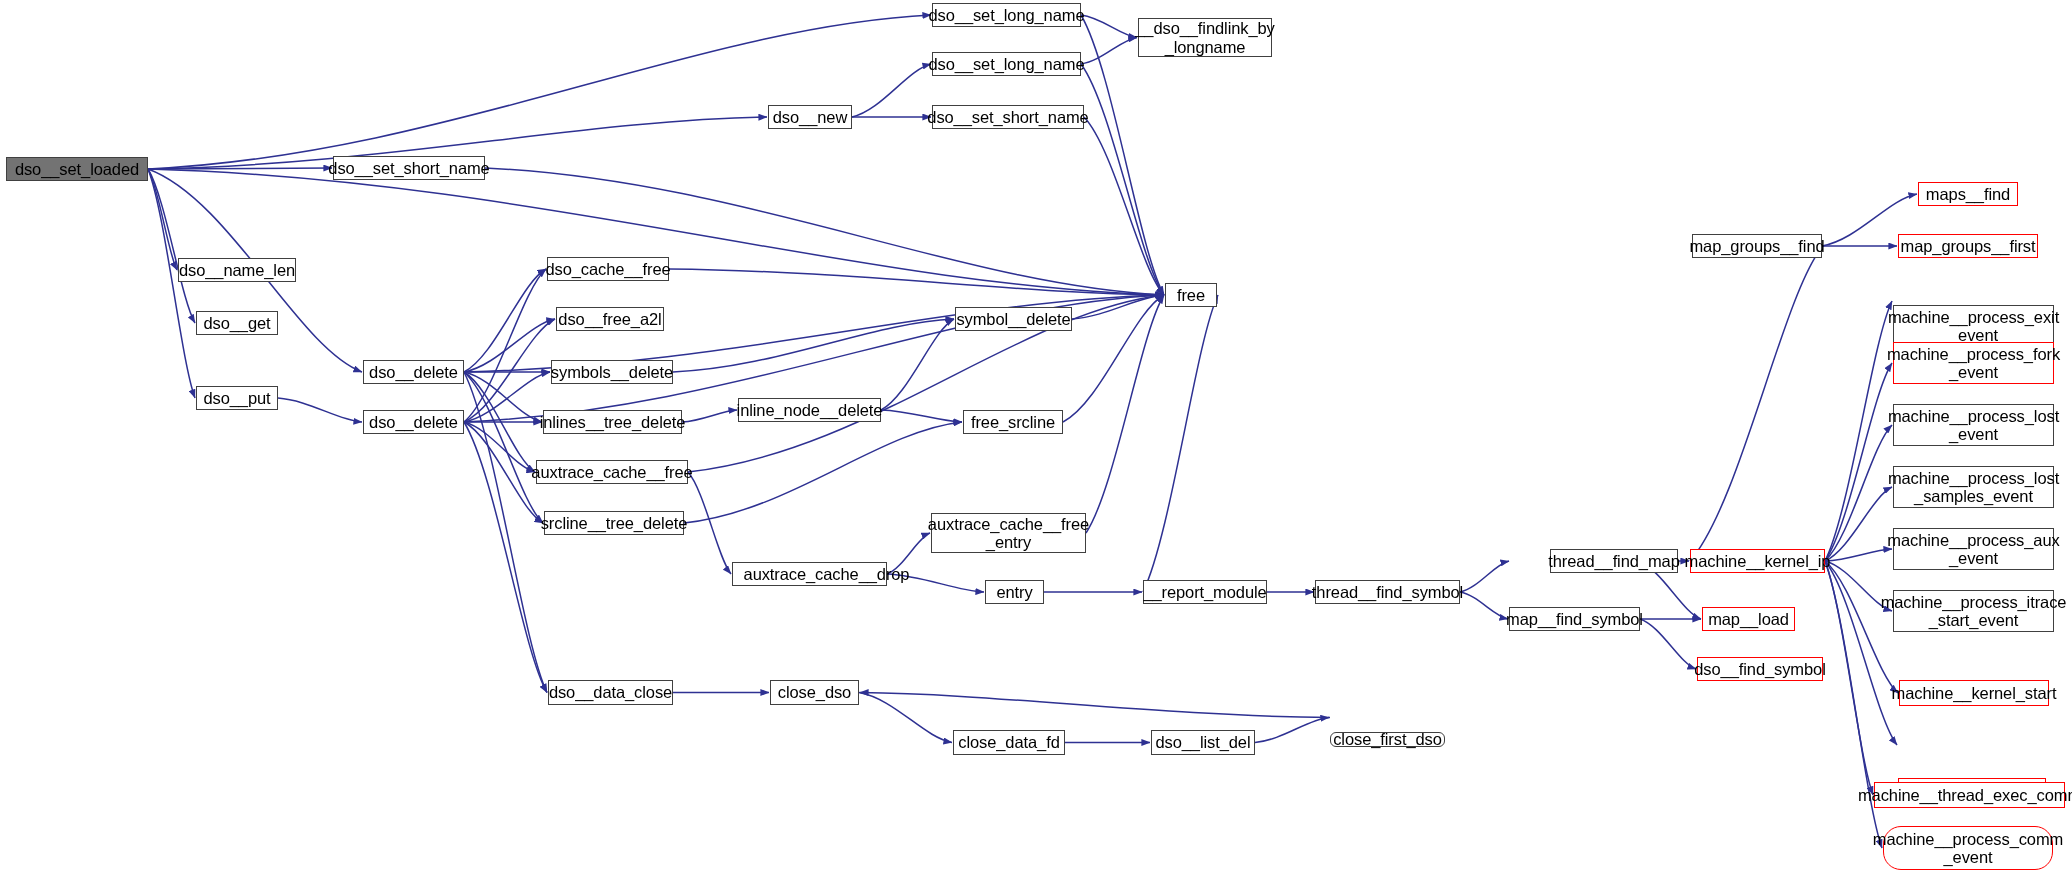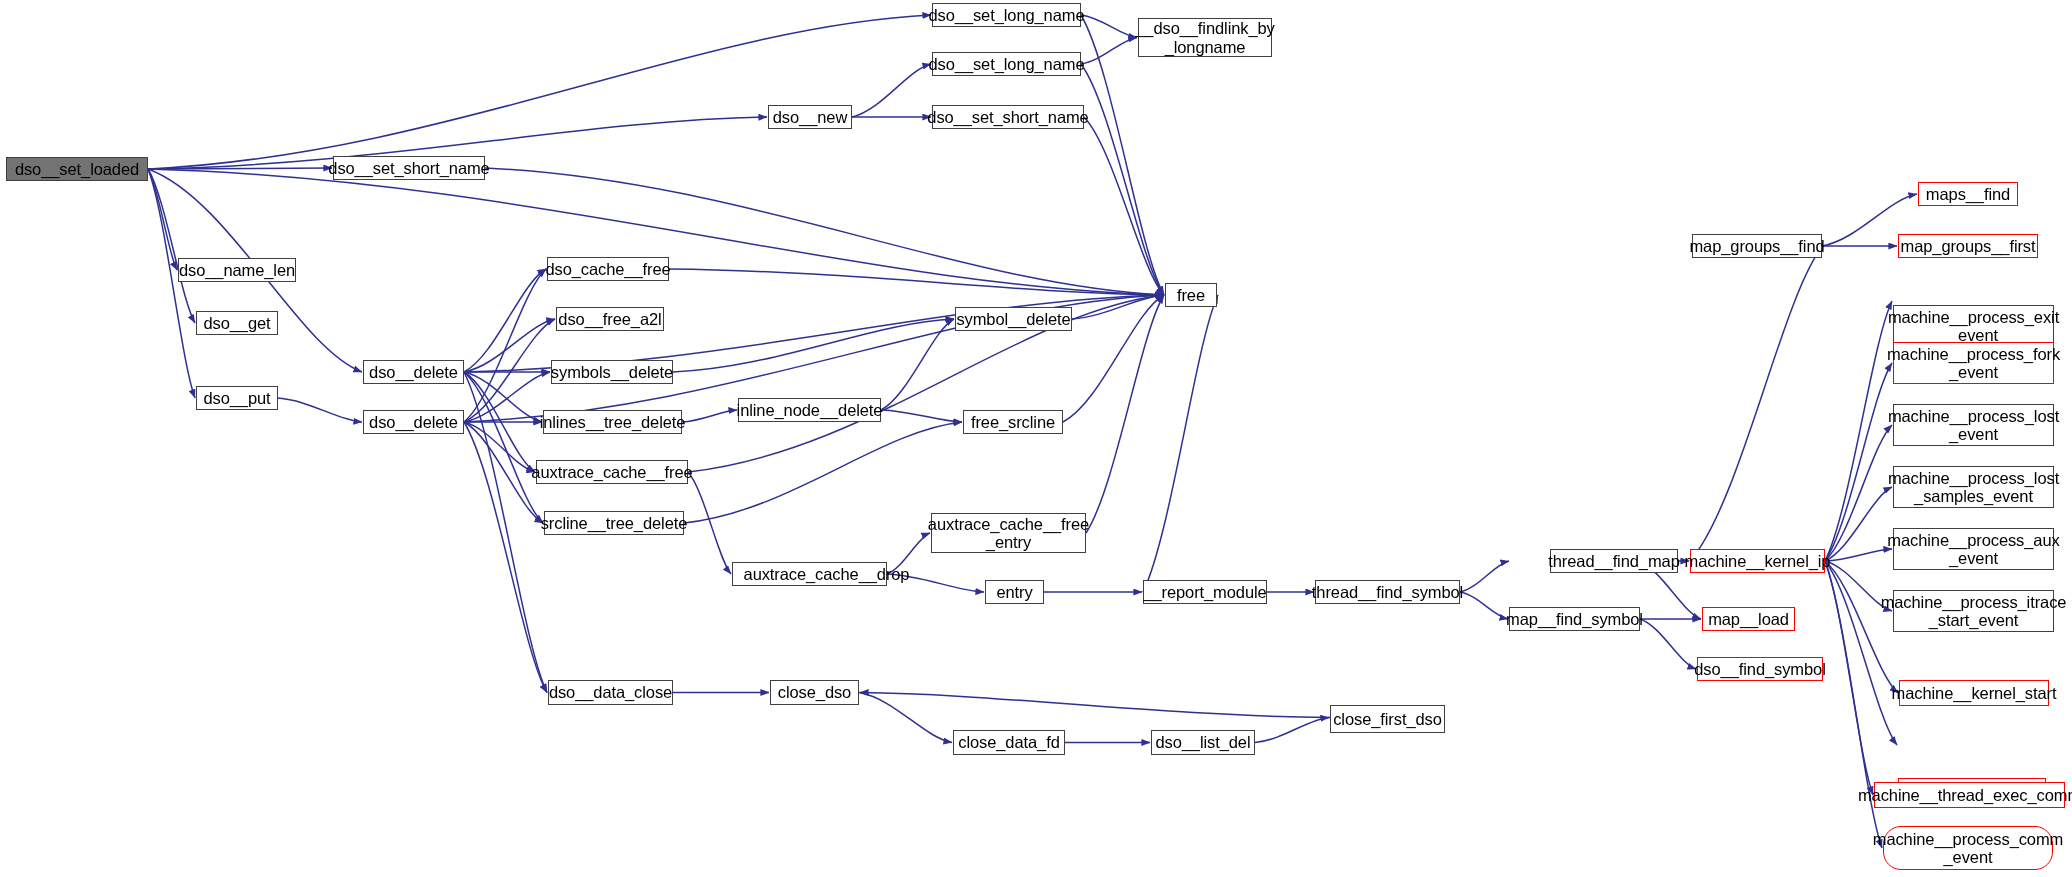--- a/index.html
+++ b/index.html
@@ -154,21 +154,21 @@
       <div class="node" style="left: 1143px; top: 580px; width: 124px; height: 24px;"><span>__report_module</span></div>
       <div class="node" style="left: 1315px; top: 580px; width: 145px; height: 24px;"><span>thread__find_symbol</span></div>
       <div class="node" style="left: 1893px; top: 590px; width: 161px; height: 42px;"><span>machine__process_itrace
 _start_event</span></div>
       <div class="node" style="left: 1509px; top: 607px; width: 131px; height: 24px; text-align: center;"><span>map__find_symbol</span></div>
       <div class="node red" style="left: 1702px; top: 607px; width: 93px; height: 24px;"><span>map__load</span></div>
       <div class="node red" style="left: 1697px; top: 657px; width: 126px; height: 24px;"><span>dso__find_symbol</span></div>
       <div class="node red" style="left: 1899px; top: 680px; width: 150px; height: 26px;"><span>machine__kernel_start</span></div>
       <div class="node" style="left: 548px; top: 680px; width: 125px; height: 25px;"><span>dso__data_close</span></div>
       <div class="node" style="left: 770px; top: 680px; width: 89px; height: 25px;"><span>close_dso</span></div>
-      <div class="node" style="left: 1330px; top: 705px; width: 115px; height: 28px;"><span>close_first_dso</span></div>
+      <div class="node" style="left: 1330px; top: 732px; width: 115px; height: 15px; border-radius: 6px;"><span>close_first_dso</span></div>
       <div class="node red" style="left: 1898px; top: 732px; width: 148px; height: 26px; margin-top: 46px;"><span>machine__find_thread</span></div>
       <div class="node" style="left: 953px; top: 730px; width: 112px; height: 25px;"><span>close_data_fd</span></div>
       <div class="node" style="left: 1151px; top: 730px; width: 104px; height: 25px;"><span>dso__list_del</span></div>
       <div class="node red" style="left: 1874px; top: 782px; width: 191px; height: 26px;"><span>machine__thread_exec_comm</span></div>
       <div class="node red" style="left: 1883px; top: 826px; width: 170px; height: 44px; border-radius: 18px;"><span>machine__process_comm
 _event</span></div>
     </div>
 </div>
 
 </body></html>

